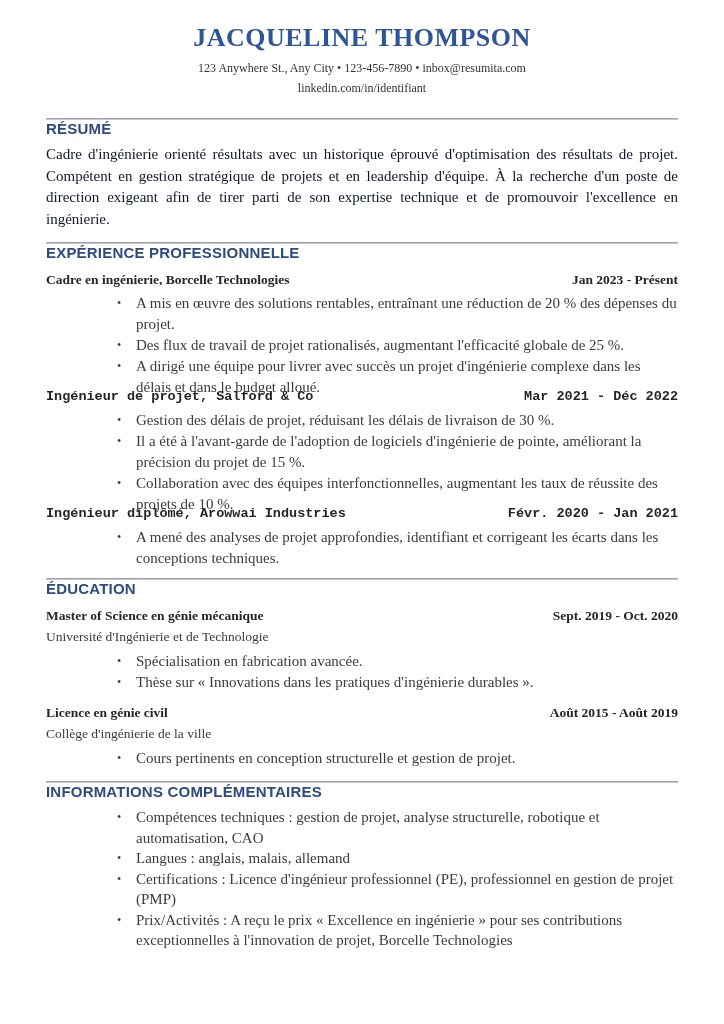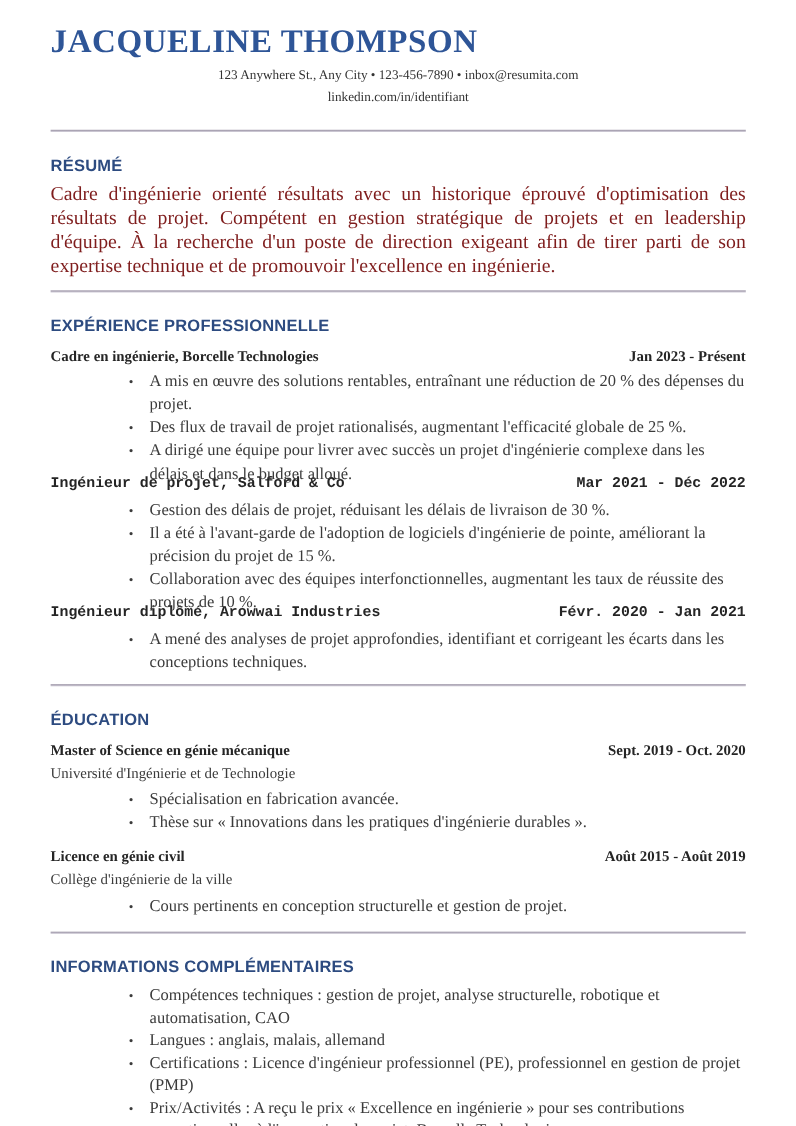--- a/index.html
+++ b/index.html
@@ -6,53 +6,54 @@
   html, body { width: 724px; height: 1024px; }
   body {
     background: #ffffff;
     overflow: hidden;
     font-family: "Liberation Serif", serif;
     color: #3b3b3b;
   }
   .page { padding: 22px 46px 0 46px; width: 724px; height: 1024px; }
 
   .name {
-    font-size: 30px;
+    text-align: center;
+    font-size: 26px;
     line-height: 32px;
     font-weight: 700;
     letter-spacing: 0.5px;
     color: #2e5597;
     font-family: "Liberation Serif", serif;
   }
   .contact { margin-top: 5px; text-align: center; font-size: 12px; line-height: 19.5px; color: #333333; }
 
   .divider {
     height: 2px;
     margin-top: 20px;
     background: linear-gradient(to bottom, #958da0, #d9d6df);
   }
   .divider.mid { margin-top: 12px; }
   .divider.sm  { margin-top: 9px; }
 
   .section-title {
-    margin-top: 22px;
+    margin-top: 0;
     font-family: "Liberation Sans", sans-serif;
     font-weight: 700;
     font-size: 15px;
     line-height: 17px;
     letter-spacing: 0.2px;
     color: #2d4b80;
   }
 
   .summary {
     margin-top: 7px;
-    font-size: 18px;
+    font-size: 15px;
     line-height: 21.5px;
     text-align: justify;
-    color: #7f1d1d;
+    color: #0f172a;
   }
 
   .entry-row {
     margin-top: 11px;
     display: flex;
     justify-content: space-between;
     align-items: baseline;
     font-size: 13.5px;
     line-height: 16px;
     font-weight: 700;

